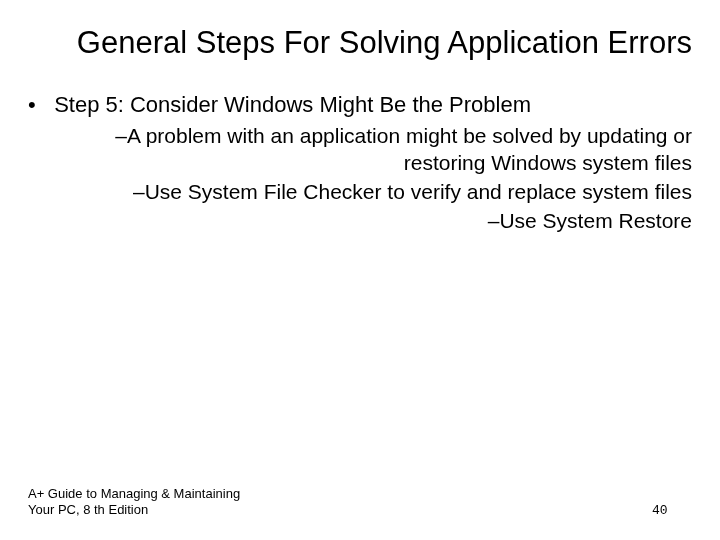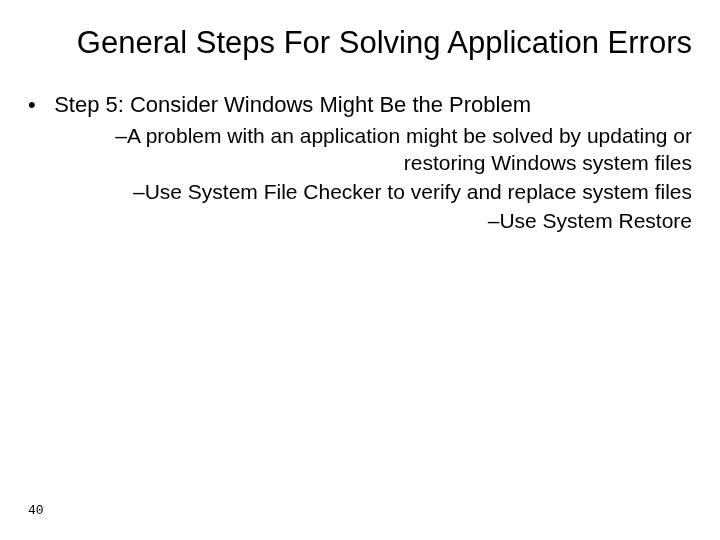--- a/index.html
+++ b/index.html
@@ -98,16 +98,17 @@
         <ul class="level2">
           <li><span>A problem with an application might be solved by updating or restoring Windows system files</span></li>
           <li><span>Use System File Checker to verify and replace system files</span></li>
           <li><span>Use System Restore</span></li>
         </ul>
       </li>
     </ul>
   </div>
 
   <div class="footer">
+    <div class="footer-left">A+ Guide to Managing &amp; Maintaining Your PC, 8 th Edition</div>
     <div class="footer-right">40</div>
   </div>
 
 </div>
 
 </body></html>

